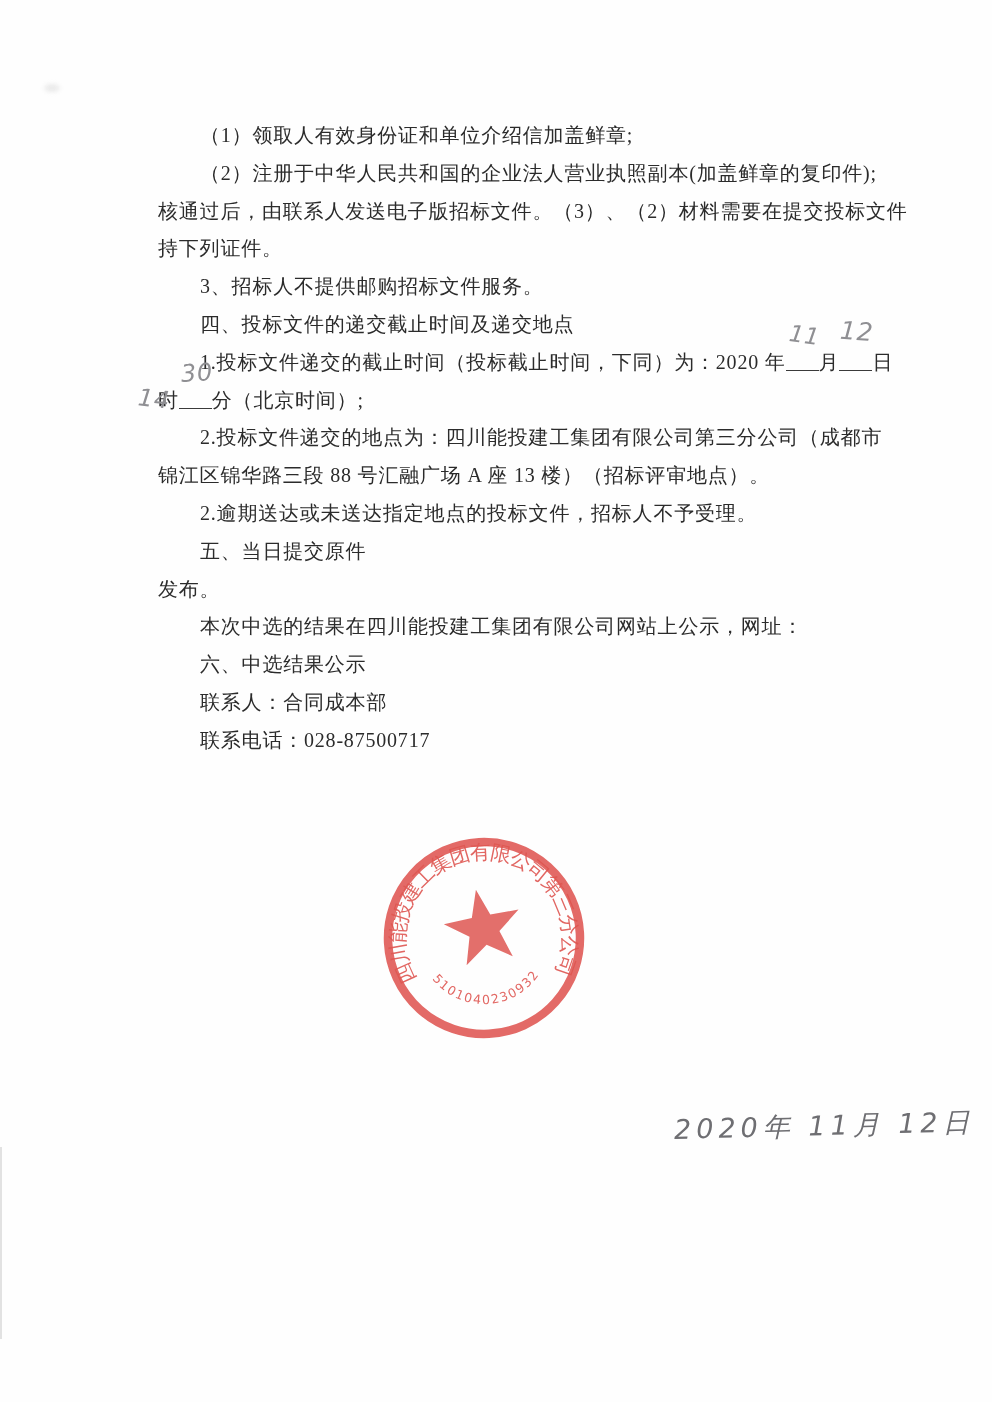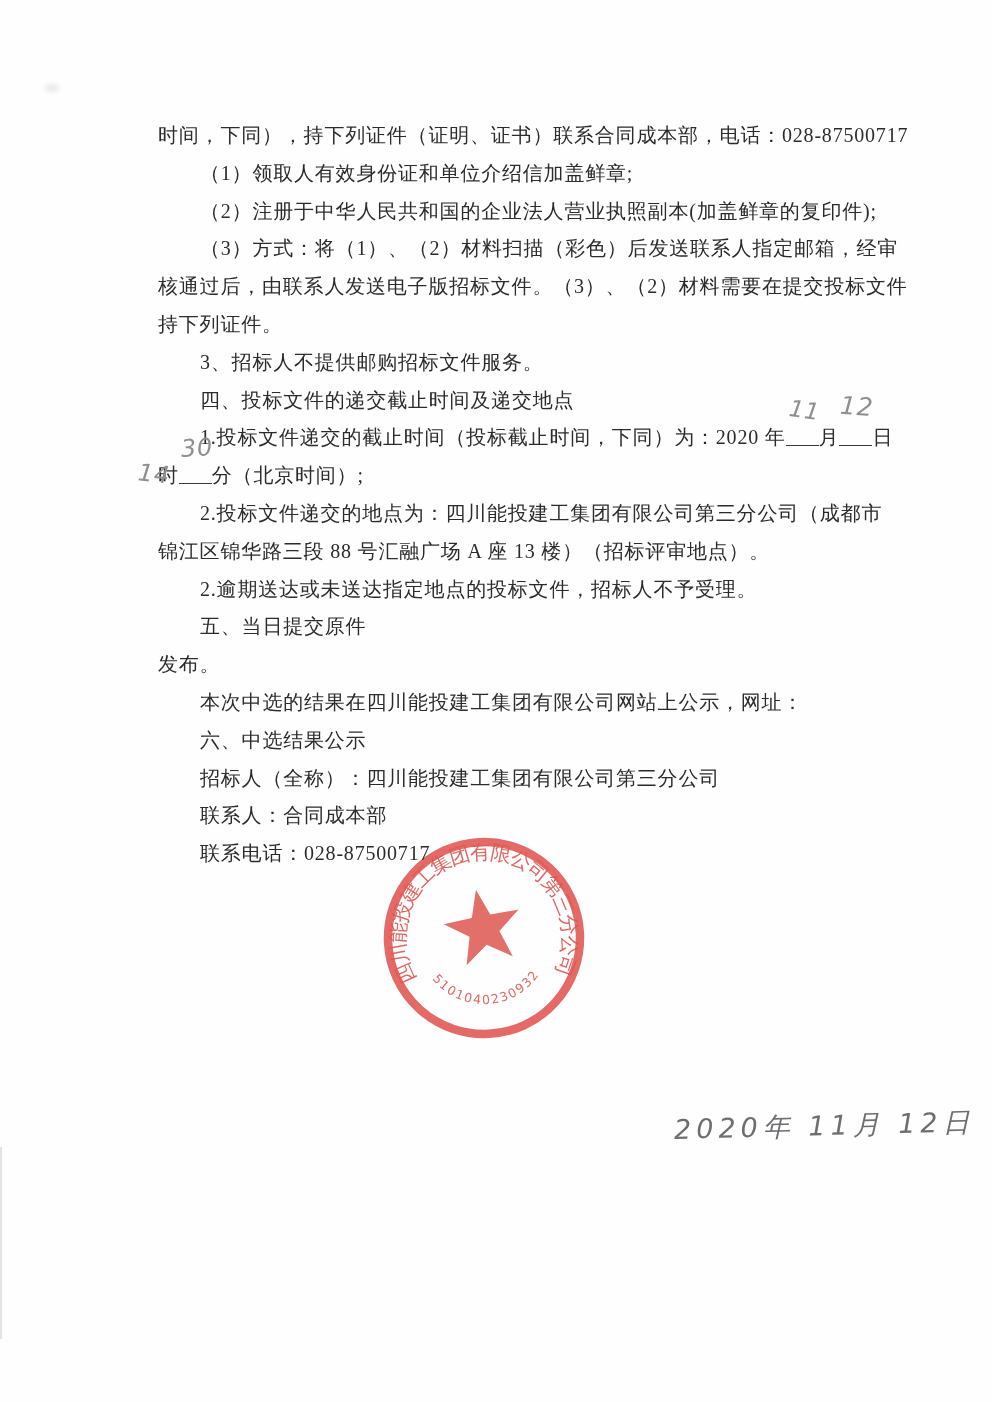--- a/index.html
+++ b/index.html
@@ -63,45 +63,42 @@
     position:absolute; left:44px; top:84px;
     width:16px; height:8px;
     background:#e2e2e2; border-radius:50%;
     filter:blur(2px); opacity:0.7;
   }
 </style>
 </head>
 <body>
 
 <div class="doc">
-  <div class="line">时间，下同），持下列证件（证明、证书）联系合同成本部，电话：028-87500717</div>
   <div class="line indent">（1）领取人有效身份证和单位介绍信加盖鲜章;</div>
   <div class="line indent">（2）注册于中华人民共和国的企业法人营业执照副本(加盖鲜章的复印件);</div>
-  <div class="line indent">（3）方式：将（1）、（2）材料扫描（彩色）后发送联系人指定邮箱，经审</div>
   <div class="line">核通过后，由联系人发送电子版招标文件。（3）、（2）材料需要在提交投标文件</div>
   <div class="line">持下列证件。</div>
   <div class="line indent">3、招标人不提供邮购招标文件服务。</div>
   <div class="line indent">四、投标文件的递交截止时间及递交地点</div>
 
   <div class="line indent rel">
     <span>1.投标文件递交的截止时间（投标截止时间，下同）为：2020 年</span><span class="blank"><span class="hw hw-month">11</span></span><span>月</span><span class="blank"><span class="hw hw-day">12</span></span><span>日</span>
   </div>
 
   <div class="line rel">
     <span class="hw hw-hour">14</span><span>时</span><span class="blank"><span class="hw hw-min">30</span></span><span>分（北京时间）;</span>
   </div>
 
   <div class="line indent">2.投标文件递交的地点为：四川能投建工集团有限公司第三分公司（成都市</div>
   <div class="line">锦江区锦华路三段 88 号汇融广场 A 座 13 楼）（招标评审地点）。</div>
   <div class="line indent">2.逾期送达或未送达指定地点的投标文件，招标人不予受理。</div>
   <div class="line indent">五、当日提交原件</div>
   <div class="line">发布。</div>
   <div class="line indent">本次中选的结果在四川能投建工集团有限公司网站上公示，网址：</div>
   <div class="line indent">六、中选结果公示</div>
-  <div class="line indent">招标人（全称）：四川能投建工集团有限公司第三分公司</div>
   <div class="line indent">联系人：合同成本部</div>
   <div class="line indent">联系电话：028-87500717</div>
 </div>
 
 <div class="sign-date">2020年 11月 12日</div>
 
 <svg class="seal" width="224" height="224" viewBox="0 0 224 224">
   <defs>
     <path id="arcTop" d="M 43.6,151.5 A 79,79 0 1 1 180.4,151.5" fill="none"></path>
     <path id="arcBottom" d="M 54.8,145 A 66,66 0 0 0 169.2,145" fill="none"></path>

